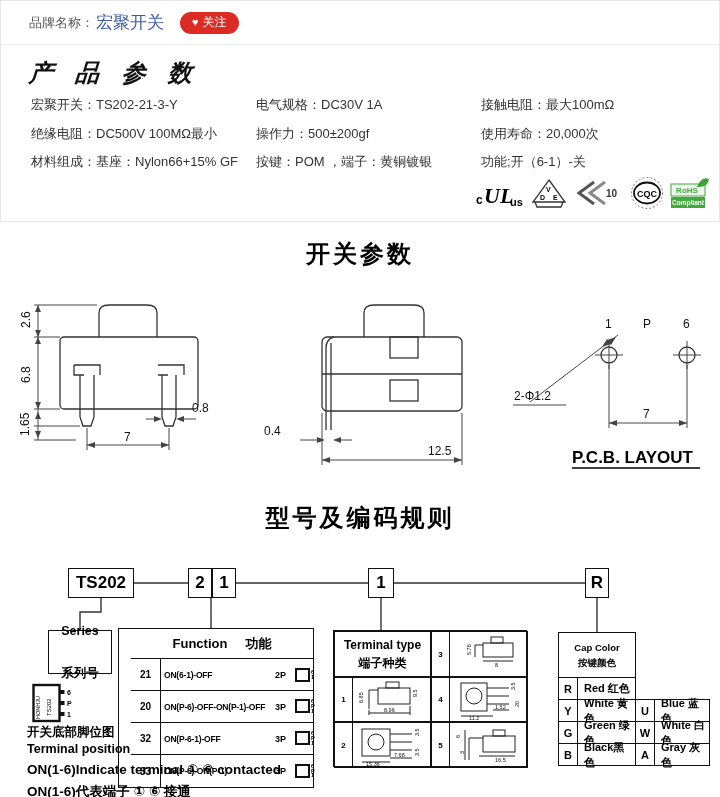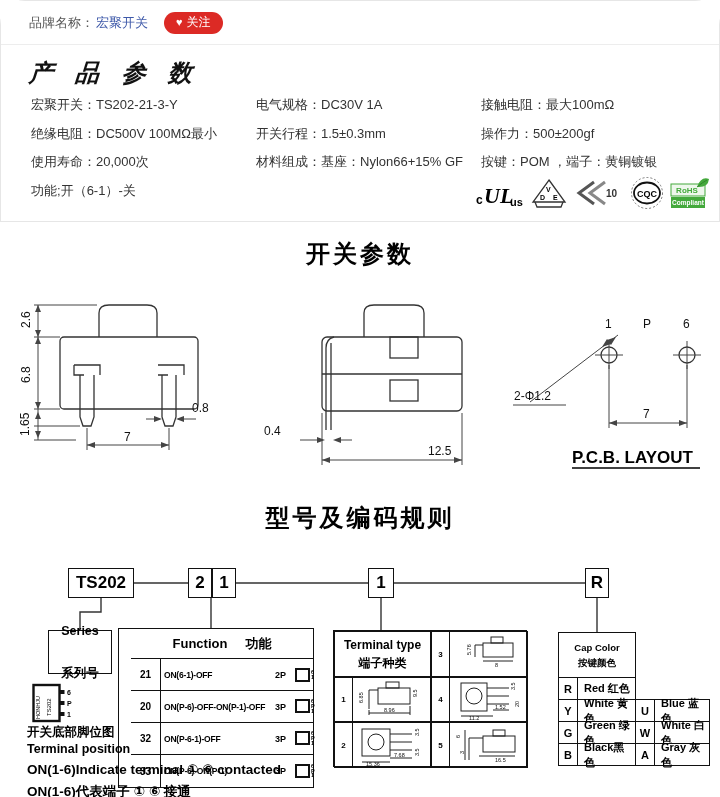--- a/index.html
+++ b/index.html
@@ -1,24 +1,24 @@
 <!DOCTYPE html>
 <html><head>
 <meta charset="utf-8">
 <style>
   html,body{margin:0;padding:0;background:#fff;}
   *{box-sizing:border-box;}
   body{font-family:"Liberation Sans","DejaVu Sans",sans-serif;color:#333;}
-  #page{position:relative;width:720px;height:797px;background:#fff;overflow:hidden;border-radius:25px;}
+  #page{position:relative;width:720px;height:797px;background:#fff;overflow:hidden;}
 
   
   .top-card{position:absolute;left:0;top:0;width:720px;height:222px;border:1px solid #e6e6e6;background:#fff;}
   .brand-bar{position:absolute;left:0;top:0;width:100%;height:44px;border-bottom:1px solid #ededed;display:flex;align-items:center;padding-left:28px;}
   .brand-label{font-size:13px;color:#555;}
-  .brand-link{font-size:13px;color:#3e59a9;margin-left:2px;cursor:pointer;}
+  .brand-link{font-size:17px;color:#3e59a9;margin-left:2px;cursor:pointer;}
   .follow-btn{margin-left:16px;height:22px;padding:0 12px;border-radius:12px;background:#dc2a25;color:#fff;font-size:12px;display:flex;align-items:center;gap:4px;cursor:pointer;border:none;}
   .follow-btn .heart{font-size:11px;line-height:1;}
   .card-title{position:absolute;left:28px;top:56px;font-family:"DejaVu Serif","Liberation Serif",serif;font-style:italic;font-weight:bold;font-size:24px;color:#111;letter-spacing:7px;transform:skewX(-4deg);}
   .param-grid{position:absolute;left:30px;top:90px;width:670px;display:grid;grid-template-columns:225px 225px 1fr;grid-auto-rows:28.5px;align-items:center;}
   .param-cell{font-size:13px;color:#333;white-space:nowrap;}
   .param-cell .lab{color:#333;}
   .certs{position:absolute;right:10px;top:174px;}
 
   
   .sec-h{position:absolute;left:0;width:720px;text-align:center;font-size:24px;font-weight:bold;color:#000;letter-spacing:3px;}
@@ -85,21 +85,20 @@
       </button>
     </div>
 
     <div class="card-title">产 品 参 数</div>
 
     <div class="param-grid">
       <div class="param-cell"><span class="lab">宏聚开关：</span><span>TS202-21-3-Y</span></div>
       <div class="param-cell"><span class="lab">电气规格：</span><span>DC30V  1A</span></div>
       <div class="param-cell"><span class="lab">接触电阻：</span><span>最大100mΩ</span></div>
       <div class="param-cell"><span class="lab">绝缘电阻：</span><span>DC500V  100MΩ最小</span></div>
-      <div class="param-cell"><span class="lab">开关行程：</span><span>1.5±0.3mm</span></div>
       <div class="param-cell"><span class="lab">操作力：</span><span>500±200gf</span></div>
       <div class="param-cell"><span class="lab">使用寿命：</span><span>20,000次</span></div>
       <div class="param-cell"><span class="lab">材料组成：</span><span>基座：Nylon66+15% GF</span></div>
       <div class="param-cell"><span class="lab">按键：</span><span>POM  ，端子：黄铜镀银</span></div>
       <div class="param-cell"><span class="lab">功能;</span><span>开（6-1）-关</span></div>
       <div class="param-cell"></div>
     </div>
 
     <svg class="certs" width="234" height="38" viewBox="0 0 234 38">
 

